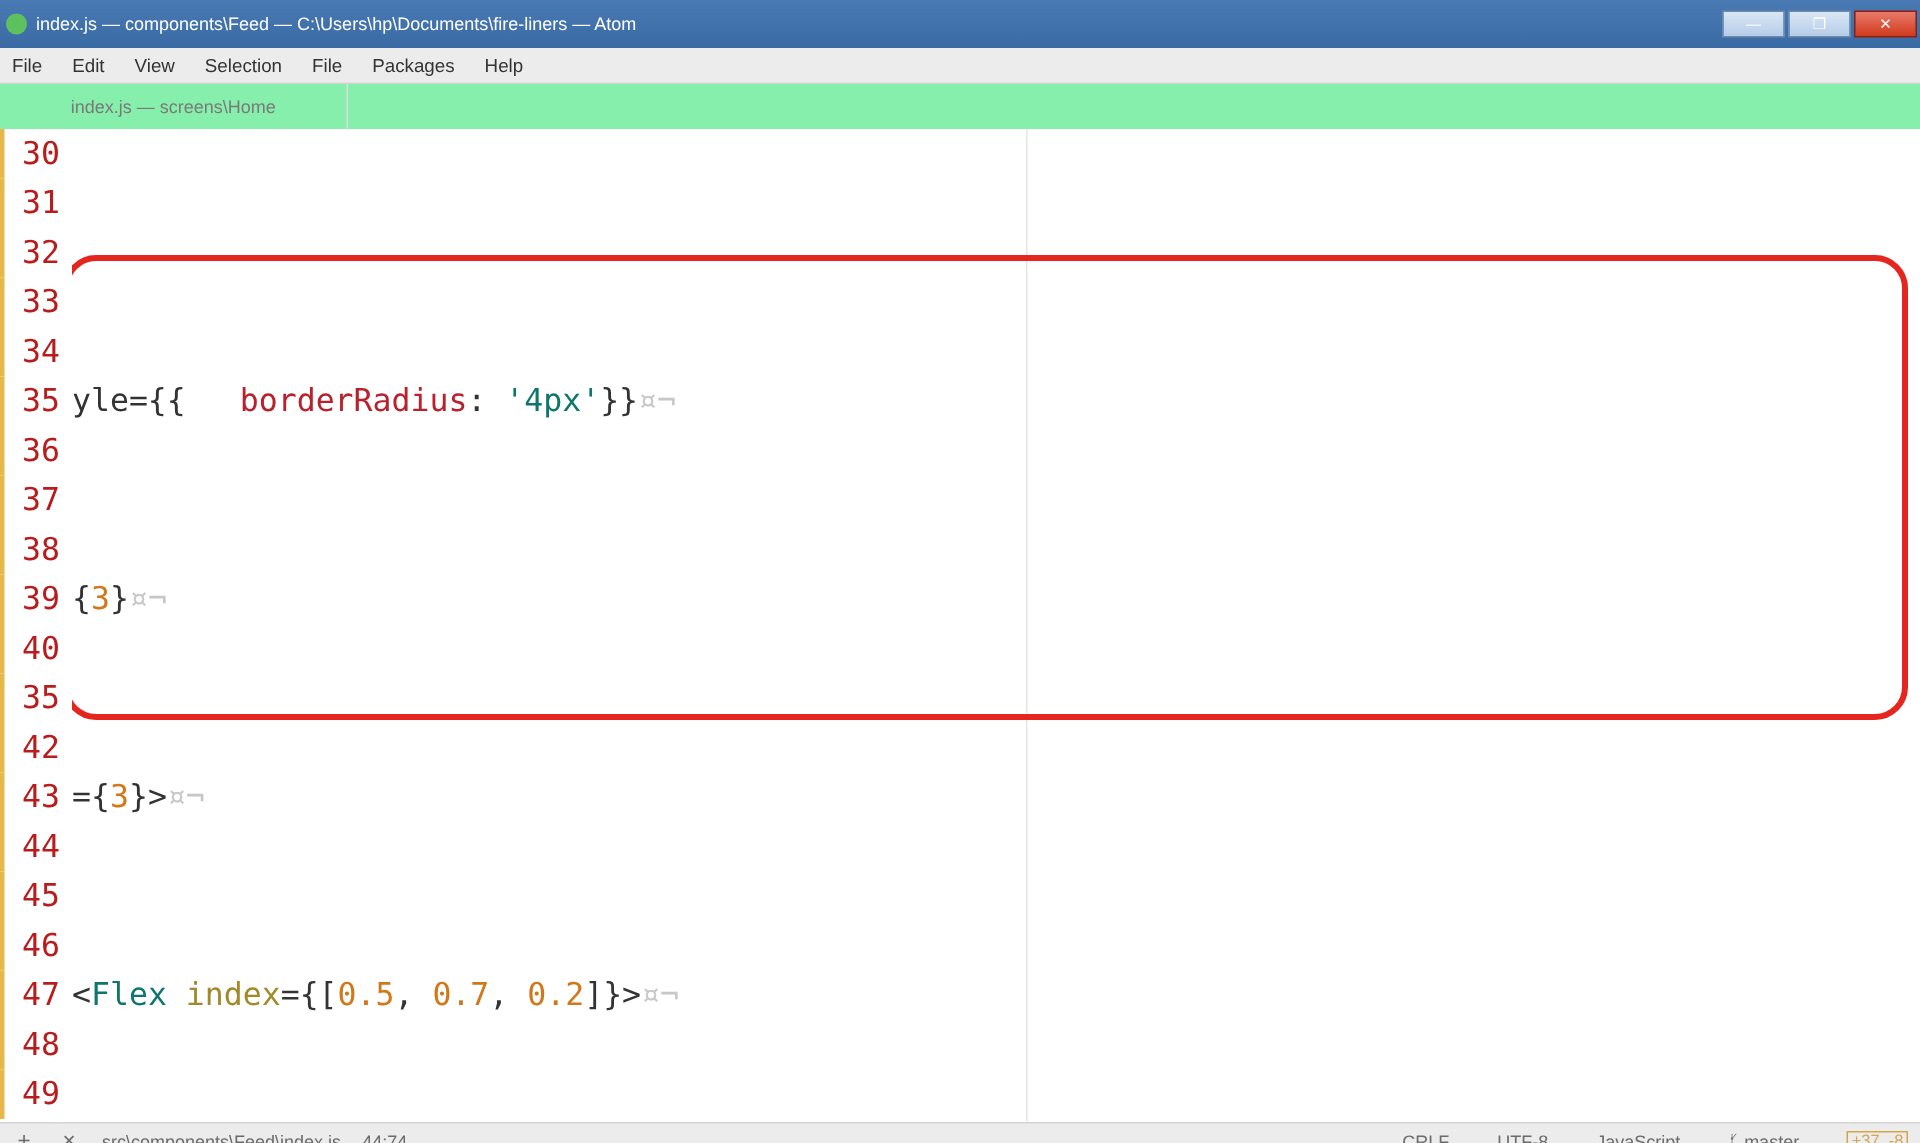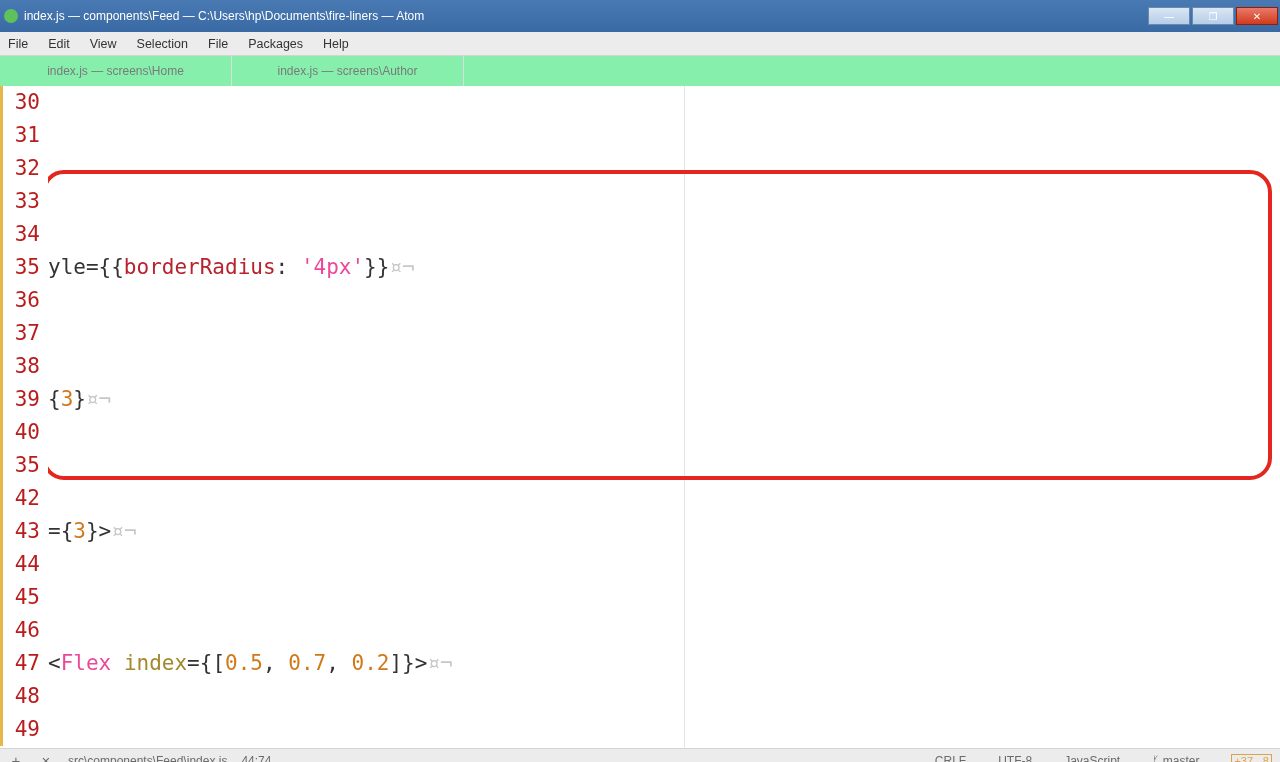--- a/index.html
+++ b/index.html
@@ -13,24 +13,24 @@
   .menubar span { margin-right:20px; }
   .tabbar { height:30px; background:#86efac; display:flex; align-items:stretch; font-size:12px; }
   .tab { flex:0 0 232px; display:flex; align-items:center; justify-content:center; color:#7a7a7a; border-right:1px solid #ddd; }
   .tab.active { background:#fff; color:#333; }
   .editor { position:relative; height:calc(762px - 22px - 24px - 30px - 24px); background:#fff; font-family:Consolas,Menlo,monospace; font-size:21px; line-height:33px; display:flex; }
   .gutter { width:48px; text-align:right; padding-right:8px; color:#b91c1c; background:#fff; user-select:none; }
   .gutter .mline { height:33px; position:relative;}
   .gutter .changed::before { content:""; position:absolute; left:0; top:0; width:3px; height:33px; background:#e6b84a;}
   .code { flex:1; position:relative; white-space:pre; color:#333; overflow:hidden;}
   .line { height:33px; position:relative;}
-  .tag { color:#ec4899; }
+  .tag { color:#0f766e; }
   .attr { color:#a28a2a; }
   .num { color:#d1781a; }
-  .red { color:#b8222d; }
+  .red { color:#b8222d;margin-left:36px; }
   .inv { color:#c7c7c7; }
   .wrapline { position:absolute; top:0; left:636px; width:1px; height:100%; background:#e6e6e6; }
   .highlight-box { position:absolute; border:4px solid #e4261f; border-radius:22px; pointer-events:none;}
   .statusbar { height:24px; background:#ececec; border-top:1px solid #d4d4d4; display:flex; align-items:center; font-size:12px; color:#6b6b6b; padding:0 8px;}
   .statusbar .sb-left { display:flex; align-items:center; gap:14px;}
   .statusbar .sb-right { margin-left:auto; display:flex; align-items:center; gap:32px;}
   .sb-plus,.sb-x { font-size:15px; width:16px; text-align:center;}
   .git-box{ border:1px solid #d7a54a; color:#d7a54a; padding:0 2px; font-size:11px;}
 </style>
 </head>
@@ -52,23 +52,20 @@
   <span>View</span>
   <span>Selection</span>
   <span>File</span>
   <span>Packages</span>
   <span>Help</span>
 </div>
 
 <div class="tabbar">
   <div class="tab">
       <span>index.js — screens\Home</span>
-    </div>
-  <div class="tab">
-      <span>index.js — screens\Author</span>
     </div>
 </div>
 
 <div class="editor">
   <div class="gutter" id="gutter">
       <div class="mline changed">30</div>
       <div class="mline changed">31</div>
       <div class="mline changed">32</div>
       <div class="mline changed">33</div>
       <div class="mline changed">34</div>

